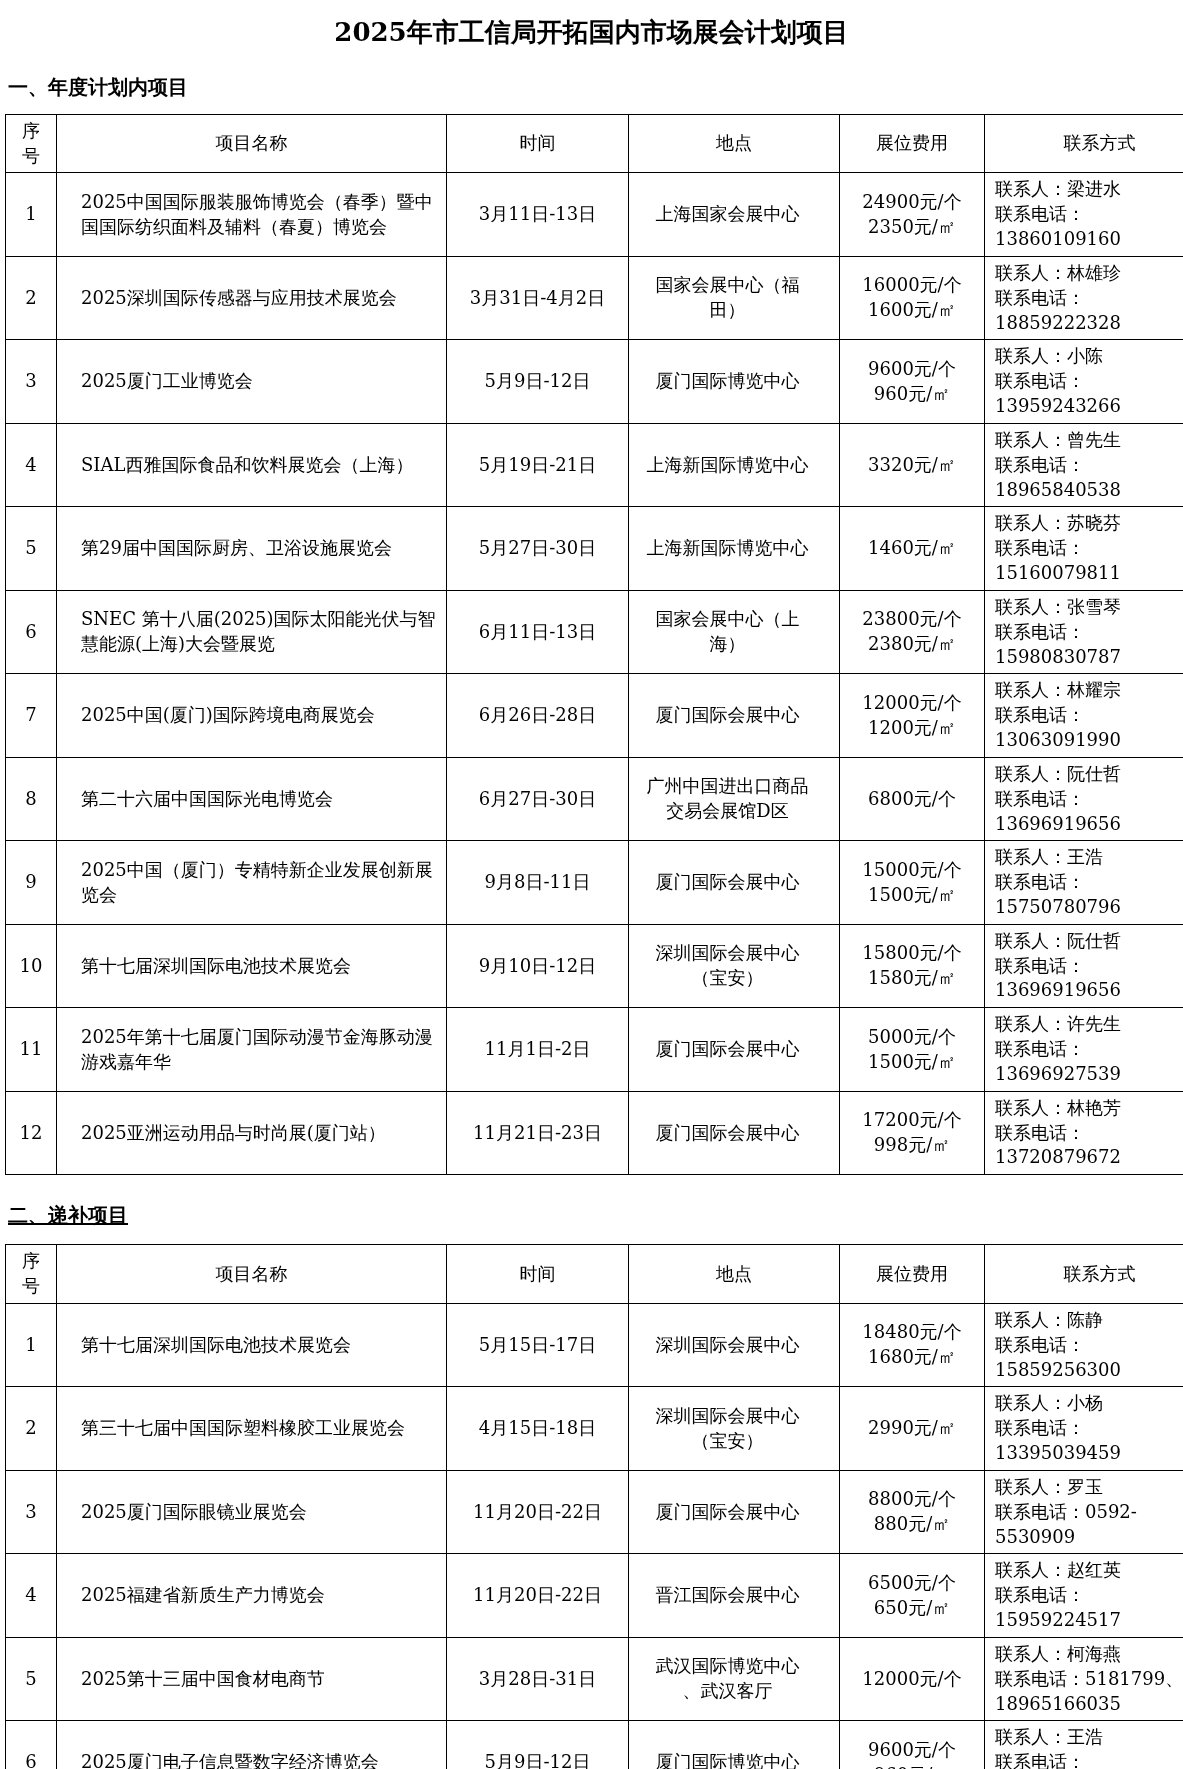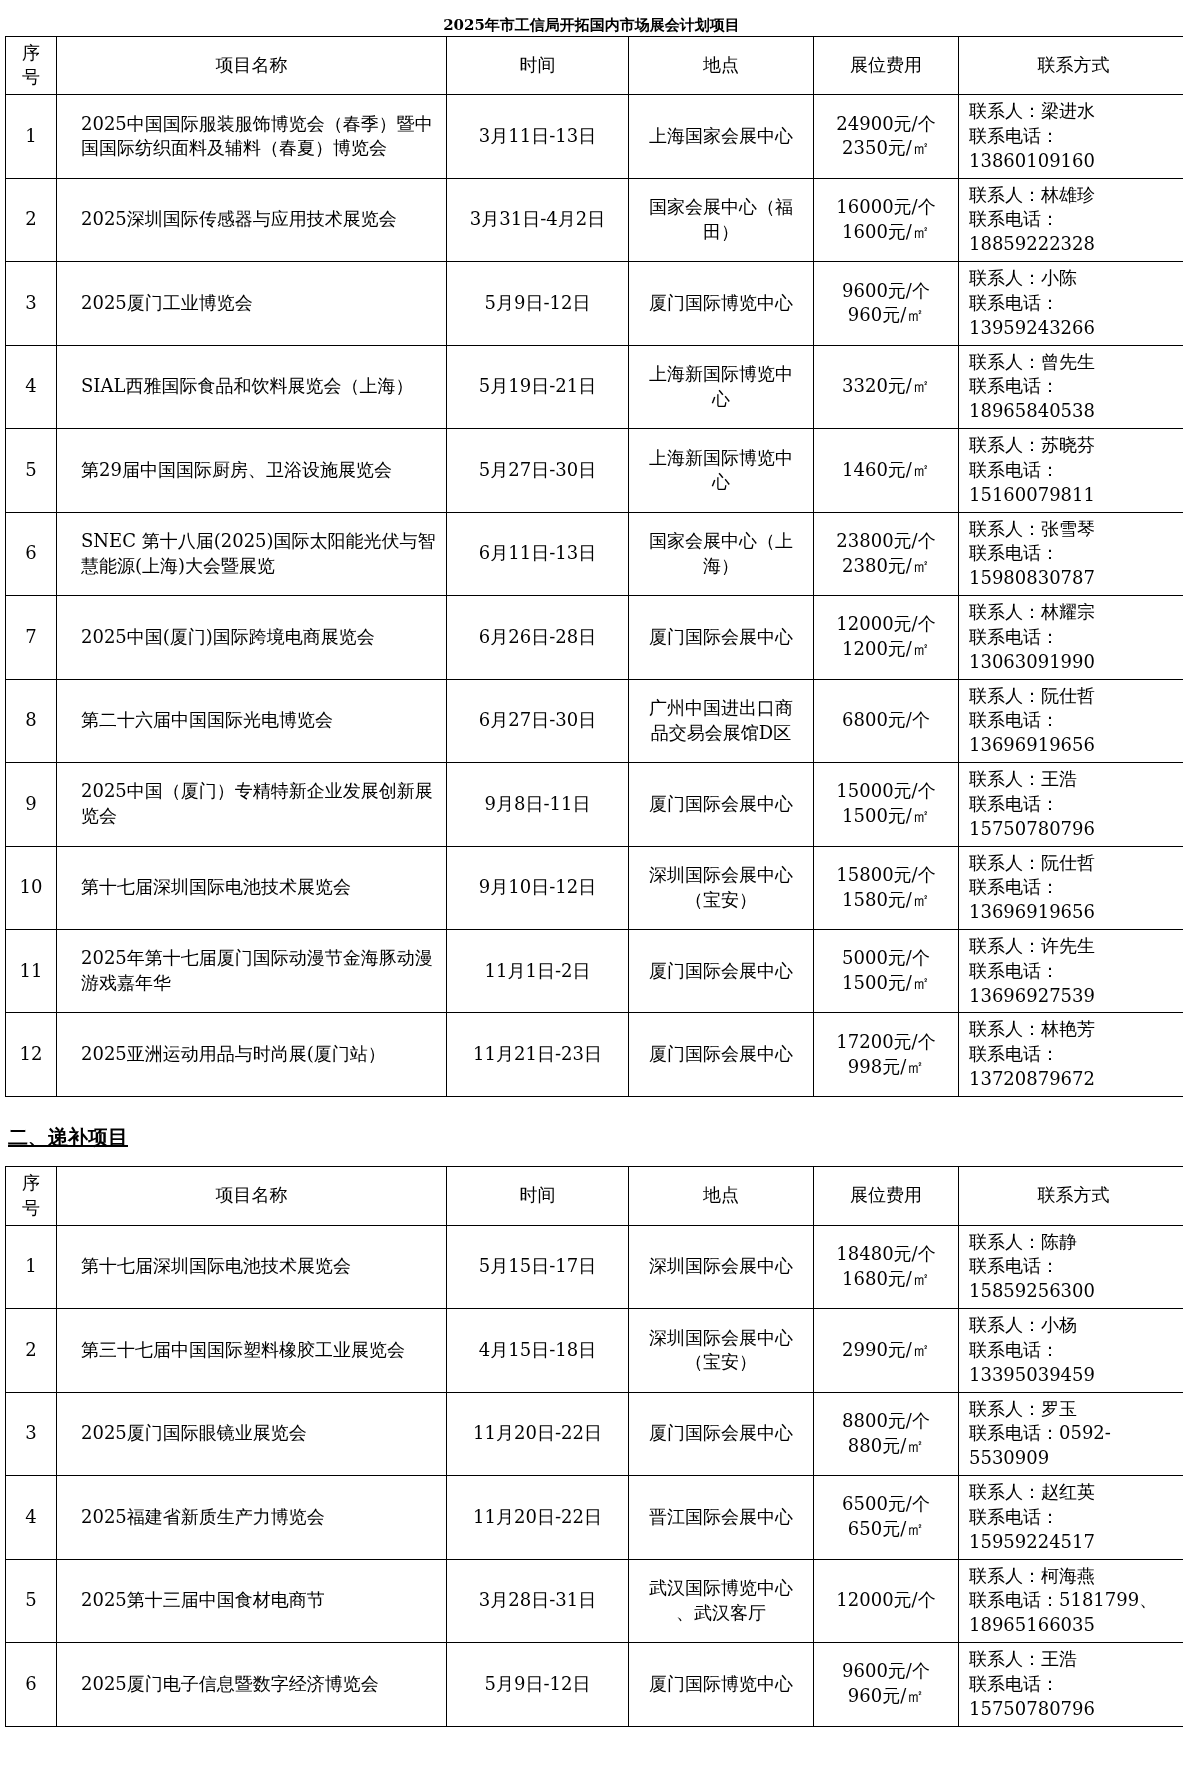--- a/index.html
+++ b/index.html
@@ -9,21 +9,21 @@
     color: #000000;
     font-family: "DejaVu Serif", "Liberation Serif", serif;
   }
   .page {
     width: 1183px;
     box-sizing: border-box;
     padding: 0 5px 6px 5px;
     background: #ffffff;
   }
   .doc-title {
-    font-size: 15px;
+    font-size: 26px;
     font-weight: bold;
     text-align: center;
     margin: 16px 0 0 0;
     line-height: 1.3;
   }
   .section-heading {
     font-size: 20px;
     font-weight: bold;
     text-align: left;
     margin: 24px 0 14px 3px;
@@ -51,36 +51,37 @@
     overflow: hidden;
     box-sizing: border-box;
   }
   .plan-table th { height: 42px; }
   .t1 tbody td { height: 70px; }
   .t2 tbody td { height: 78px; }
   
   .c0 { width: 51px; }
   .c1 { width: 390px; }
   .c2 { width: 182px; }
-  .c3 { width: 185px; }
+  .c3 { width: 211px; }
   .c4 { width: 145px; }
   .c5 { width: 230px; }
   
   td.c1 { text-align: left; padding-left: 24px; padding-right: 6px; }
-  td.c3 { padding-left: 13px; padding-right: 13px; }
+  td.c3 { padding-left: 13px; padding-right: 26px; }
   td.c5 { text-align: left; padding-left: 10px; padding-right: 6px; }
 </style>
 </head>
 <body>
 
 <div class="page">
 
   <h1 class="doc-title">2025年市工信局开拓国内市场展会计划项目</h1>
 
   <div class="section section-1">
+    <h2 class="section-heading">一、年度计划内项目</h2>
     <table class="plan-table t1">
         <thead>
           <tr>
             <th class="c0">序号</th>
             <th class="c1">项目名称</th>
             <th class="c2">时间</th>
             <th class="c3">地点</th>
             <th class="c4">展位费用</th>
             <th class="c5">联系方式</th>
           </tr>

